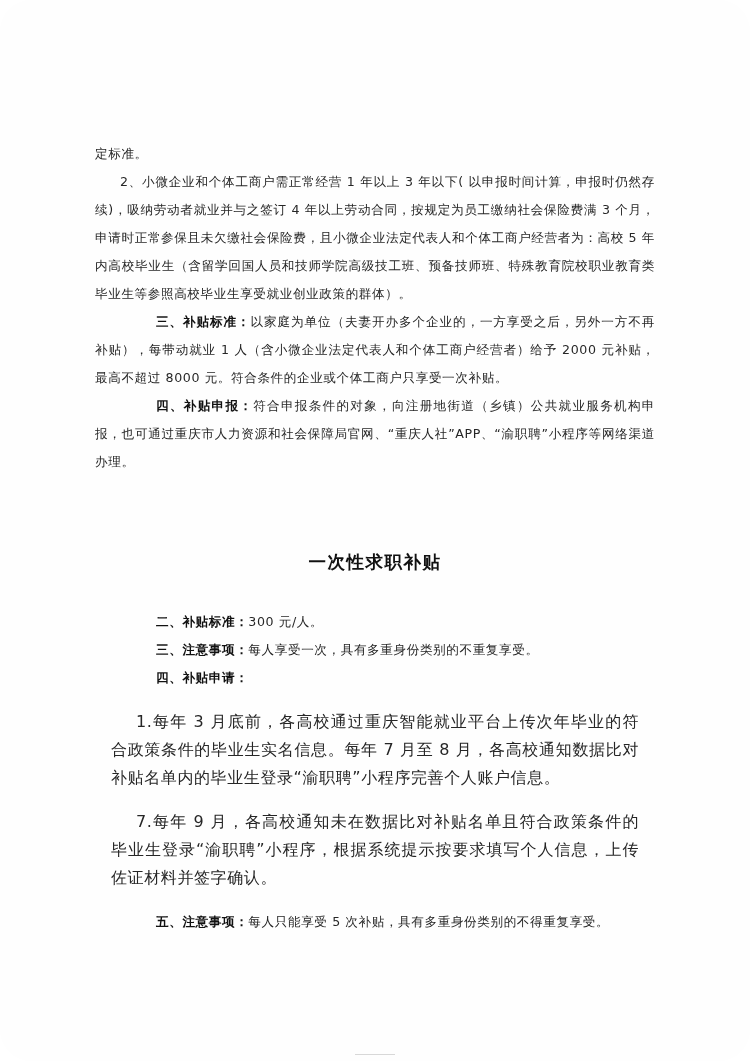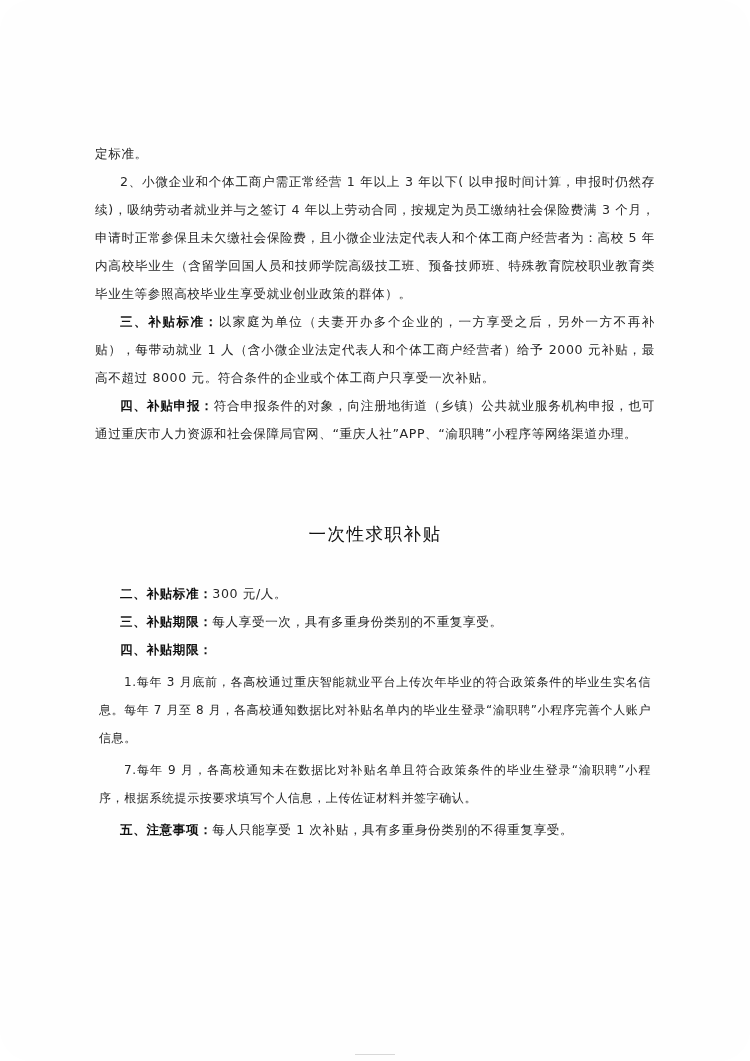--- a/index.html
+++ b/index.html
@@ -31,38 +31,39 @@
     letter-spacing: 0.6px;
     margin: 0;
     color: #262626;
   }
   .indent {
     text-indent: 25px;
   }
   .blk {
     font-weight: bold;
     color: #111;
+    margin-left: 36px;
   }
   .section-title {
     text-align: center;
     font-size: 17.5px;
-    font-weight: normal;
+    font-weight: bold;
     letter-spacing: 1.5px;
     color: #111;
     margin: 0;
   }
   .gap-big { height: 74px; }
   .gap-after-title { height: 34px; }
   .list-para {
-    font-size: 12px;
+    font-size: 16px;
     line-height: 28px;
     text-align: justify;
     text-justify: inter-ideograph;
     letter-spacing: 0.6px;
-    margin: 4px;
+    margin: 16px;
     text-indent: 25px;
     color: #262626;
   }
   .bottom-mark {
     position: absolute;
     left: 355px;
     bottom: 6px;
     width: 40px;
     height: 1px;
     background: #d8d8d8;
@@ -83,24 +84,24 @@
 
   <div class="gap-big"></div>
 
   <h2 class="section-title">一次性求职补贴</h2>
 
   <div class="gap-after-title"></div>
 
 
   <p class="para indent"><span class="blk">二、补贴标准：</span><span>300 元/人。</span></p>
 
-  <p class="para indent"><span class="blk">三、补贴期限：</span><span>每人享受一次，具有多重身份类别的不重复享受。</span></p>
+  <p class="para indent"><span class="blk">三、注意事项：</span><span>每人享受一次，具有多重身份类别的不重复享受。</span></p>
 
-  <p class="para indent"><span class="blk">四、补贴期限：</span><span></span></p>
+  <p class="para indent"><span class="blk">四、补贴申请：</span><span></span></p>
 
   <p class="list-para">1.每年 3 月底前，各高校通过重庆智能就业平台上传次年毕业的符合政策条件的毕业生实名信息。每年 7 月至 8 月，各高校通知数据比对补贴名单内的毕业生登录“渝职聘”小程序完善个人账户信息。</p>
 
   <p class="list-para">7.每年 9 月，各高校通知未在数据比对补贴名单且符合政策条件的毕业生登录“渝职聘”小程序，根据系统提示按要求填写个人信息，上传佐证材料并签字确认。</p>
 
-  <p class="para indent"><span class="blk">五、注意事项：</span><span>每人只能享受 1 次补贴，具有多重身份类别的不得重复享受。</span></p>
+  <p class="para indent"><span class="blk">五、注意事项：</span><span>每人只能享受 5 次补贴，具有多重身份类别的不得重复享受。</span></p>
 
   <div class="bottom-mark"></div>
 </div>
 
 </body></html>

